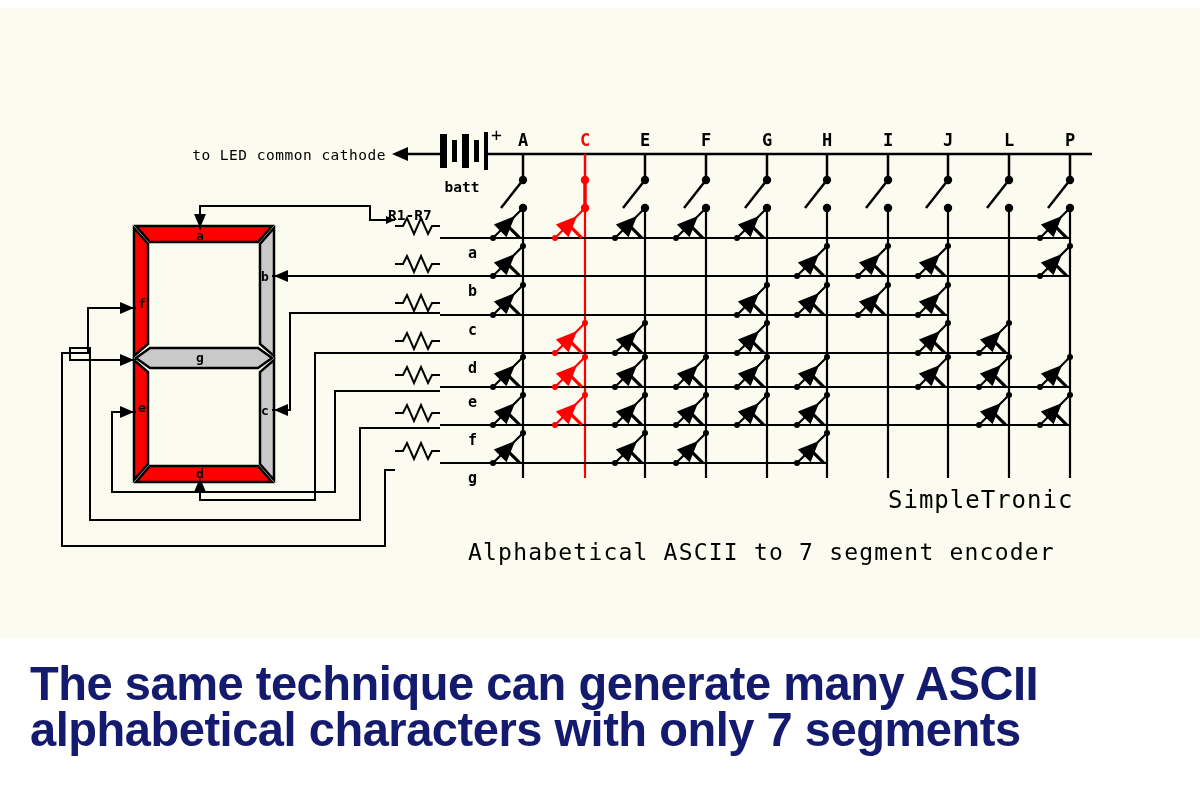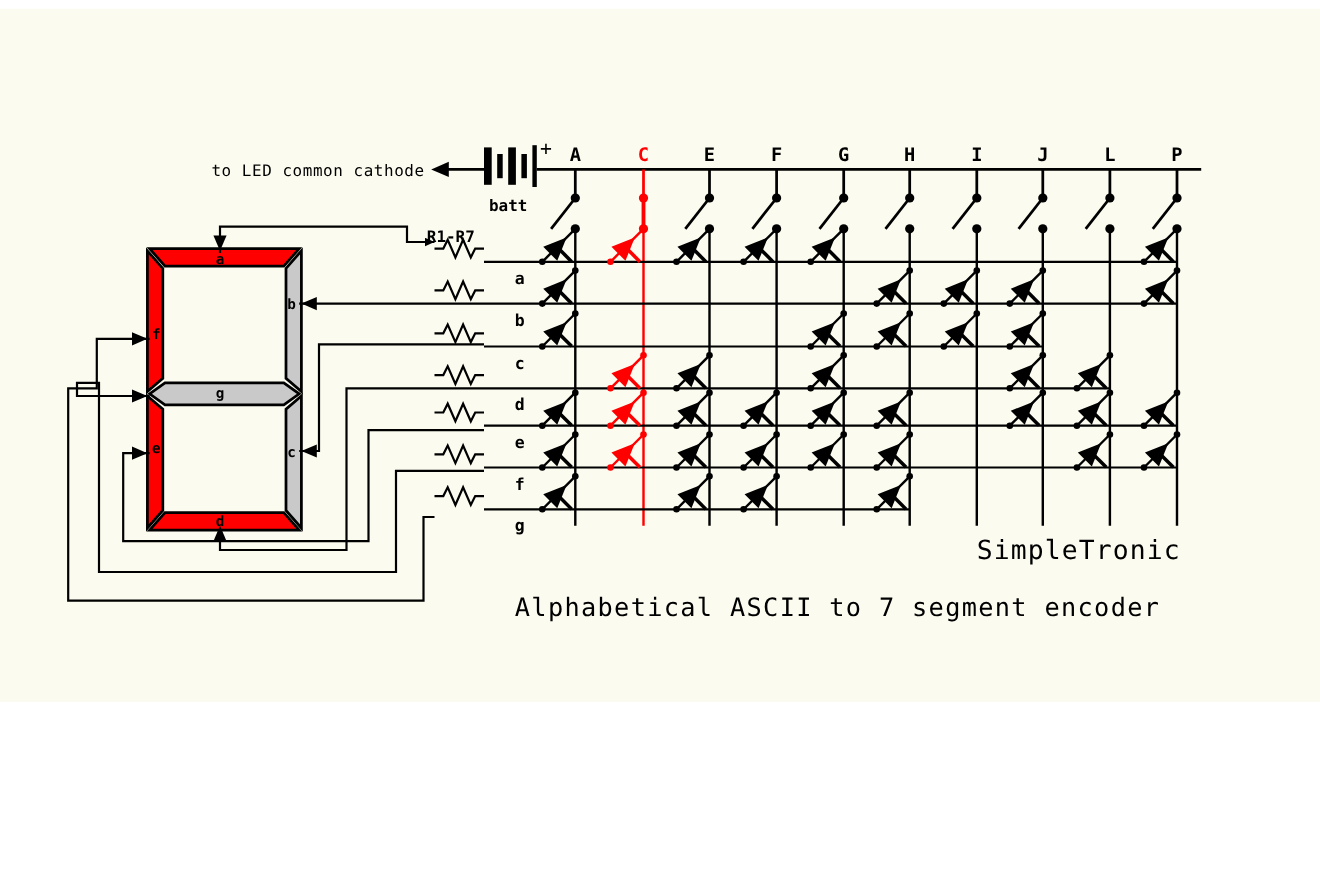--- a/index.html
+++ b/index.html
@@ -535,14 +535,18 @@
             <circle cx="827" cy="425" r="3" fill="#000000"></circle>
           </g>
         </g>
 
       <text x="888" y="500" font-size="24" letter-spacing="1">SimpleTronic</text>
       <text x="468" y="552" font-size="23" letter-spacing="1.2">Alphabetical ASCII to 7 segment encoder</text>
     </svg>
   </div>
 
   <div id="caption-panel"></div>
+  <div id="caption-band">
+    <div class="caption-line">The same technique can generate many ASCII</div>
+    <div class="caption-line">alphabetical characters with only 7 segments</div>
+  </div>
 
 </div>
 
 </body></html>

